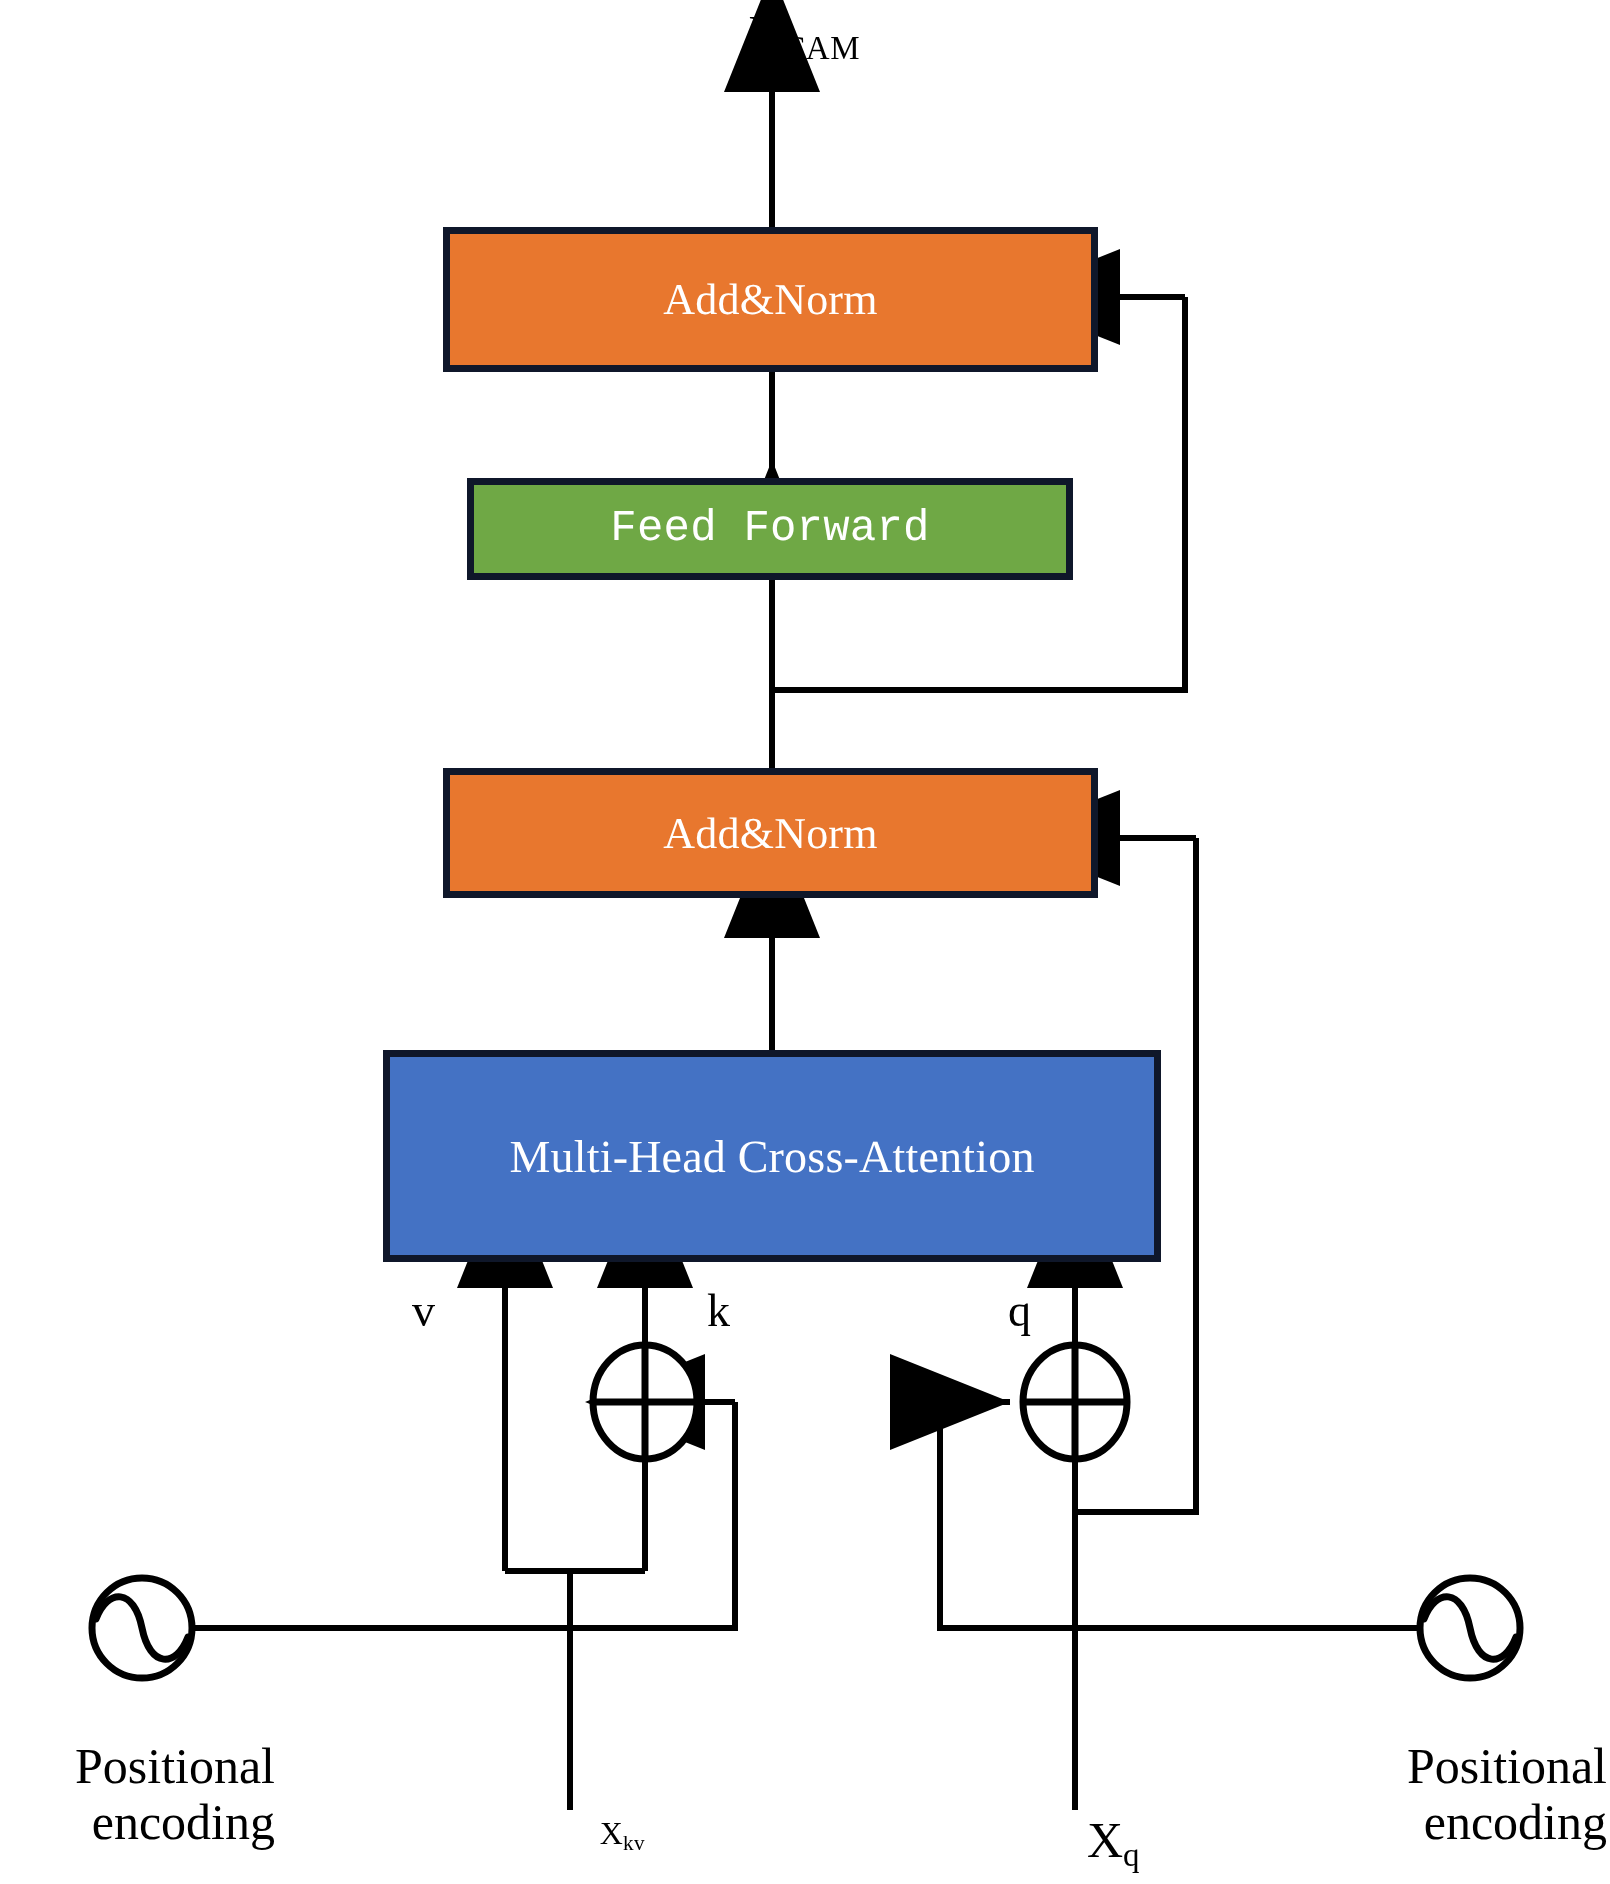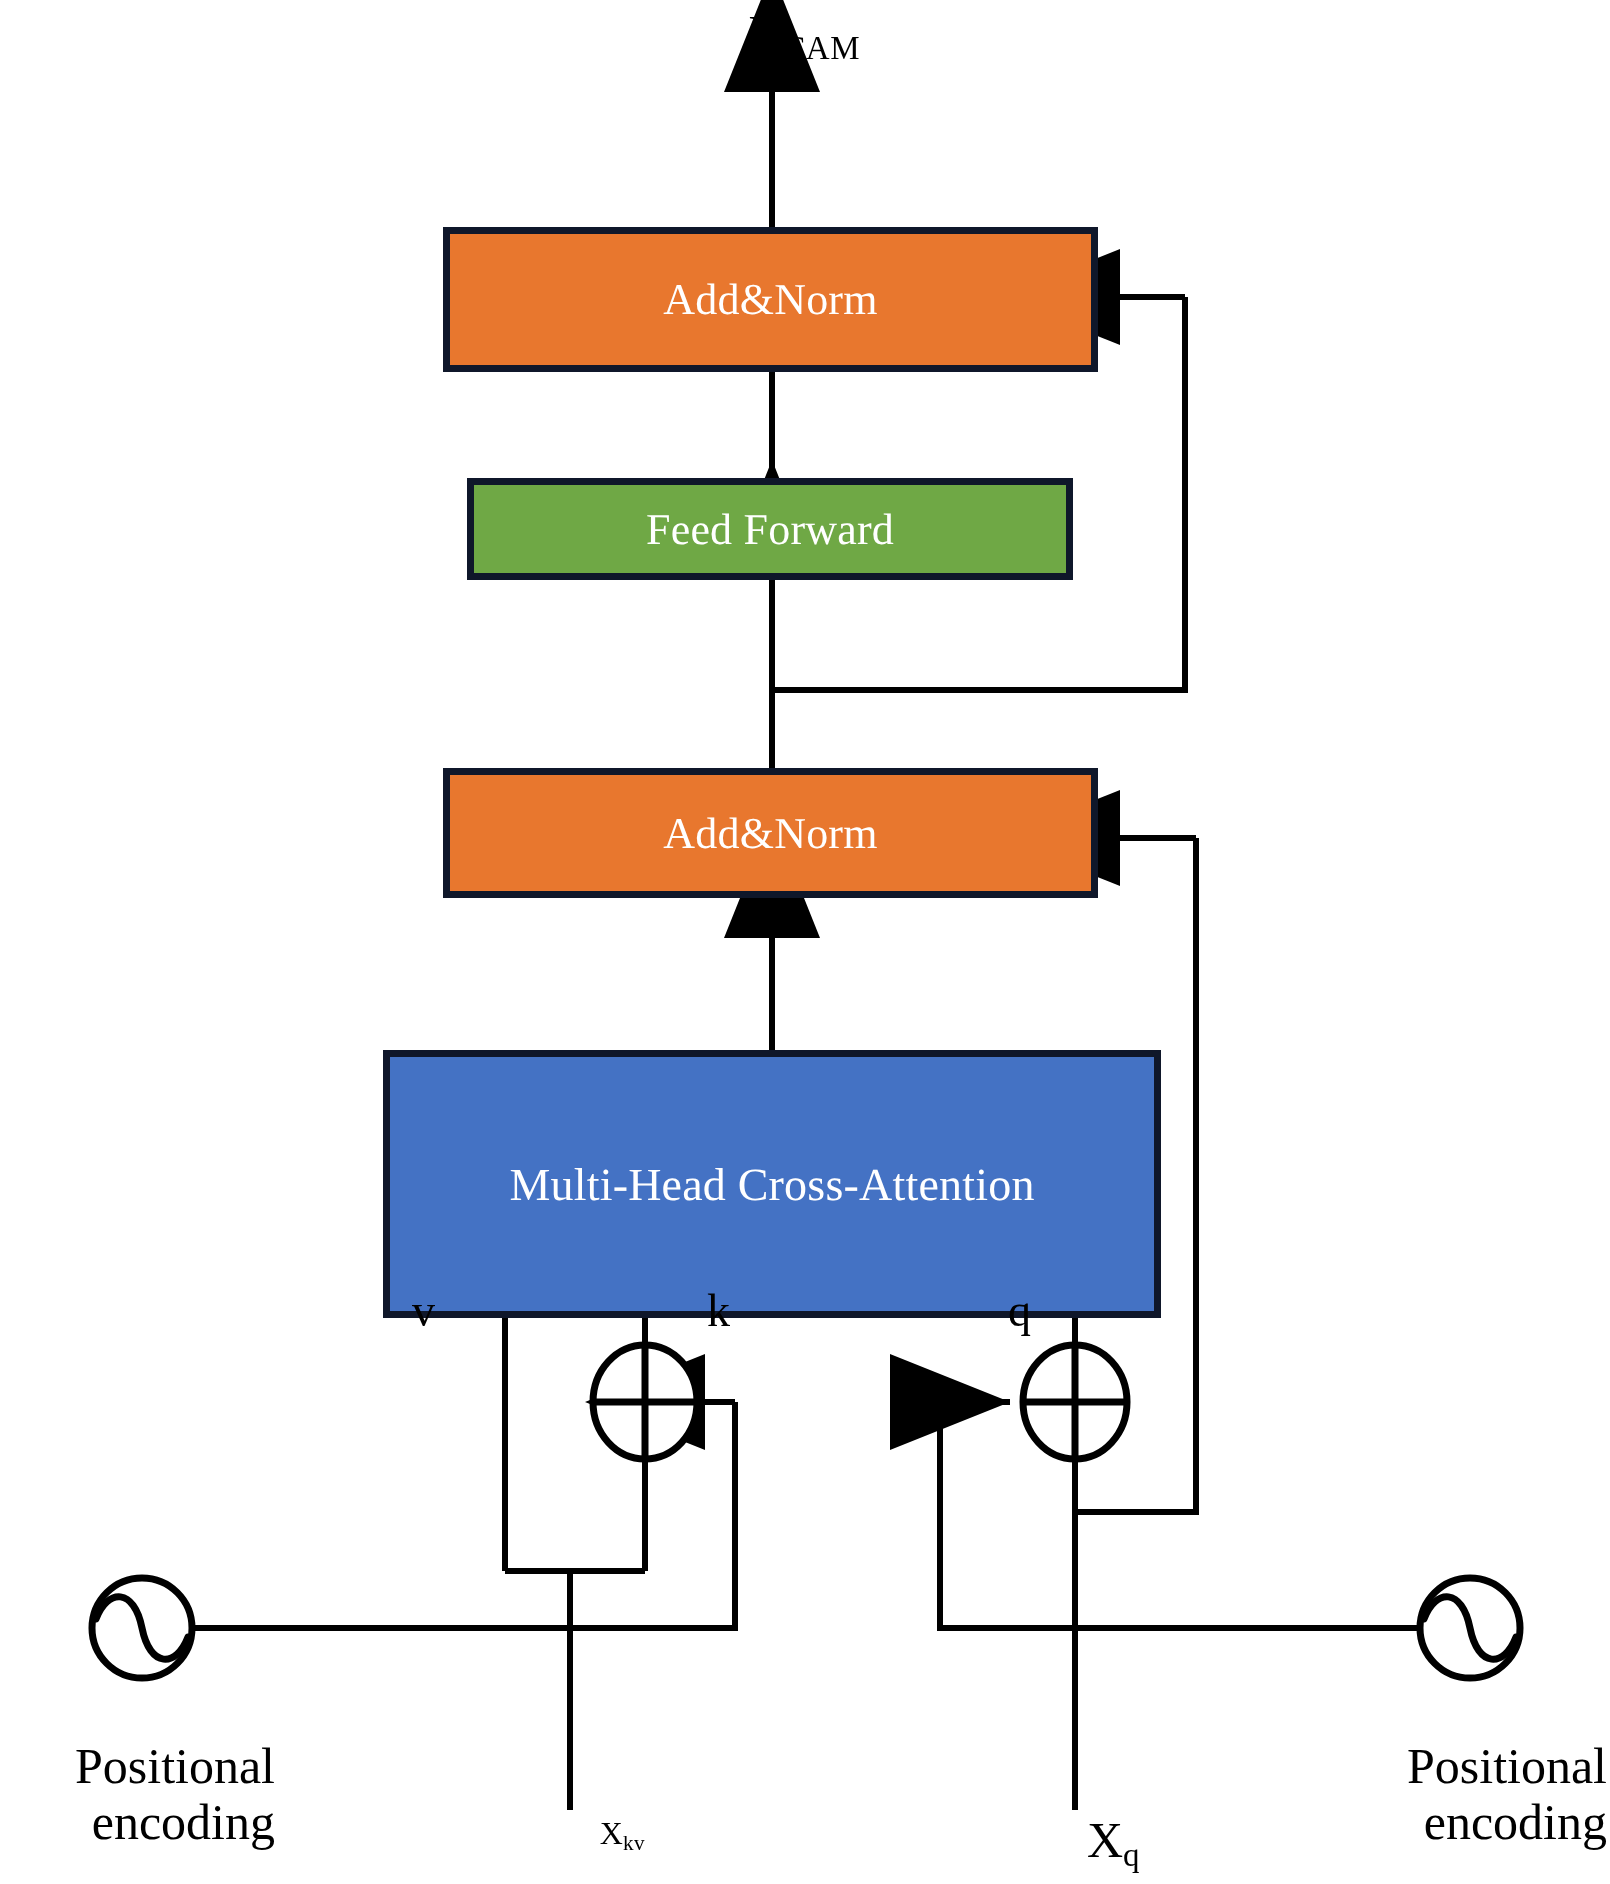--- a/index.html
+++ b/index.html
@@ -153,29 +153,29 @@
       <ellipse cx="1075" cy="1402" rx="52" ry="57" fill="#fff" stroke="#000" stroke-width="7"></ellipse>
       <line x1="1025" y1="1402" x2="1125" y2="1402" stroke="#000" stroke-width="7"></line>
       <line x1="1075" y1="1348" x2="1075" y2="1457" stroke="#000" stroke-width="7"></line>
     </g>
   </svg>
 
   <div class="node-box" id="box-add-norm-top" style="left:443px; top:227px; width:655px; height:145px; background:#E8772E; font-size:44px;">
     <span>Add&amp;Norm</span>
   </div>
 
-  <div class="node-box" id="box-feed-forward" style="left:467px; top:478px; width:606px; height:102px; background:#6FA845; font-size:44px;">
+  <div class="node-box" id="box-feed-forward" style="left:467px; top:478px; width:606px; height:102px; background:#6FA845; font-size:44px;font-family:Liberation Mono, monospace;">
     <span>Feed Forward</span>
   </div>
 
   <div class="node-box" id="box-add-norm-bottom" style="left:443px; top:768px; width:655px; height:130px; background:#E8772E; font-size:44px;">
     <span>Add&amp;Norm</span>
   </div>
 
-  <div class="node-box" id="box-mhca" style="left:383px; top:1050px; width:778px; height:268px; background:#4472C4; font-size:46px;">
+  <div class="node-box" id="box-mhca" style="left:383px; top:1050px; width:778px; height:212px; background:#4472C4; font-size:46px;">
     <span>Multi-Head Cross-Attention</span>
   </div>
 
   <div class="lbl lbl-center" style="left:690px; top:5px; width:170px; font-size:50px;">
     <span>X</span><span class="sub">CAM</span>
   </div>
 
   <div class="lbl" style="left:412px; top:1285px; font-size:46px;">v</div>
 
   <div class="lbl" style="left:707px; top:1285px; font-size:46px;">k</div>

